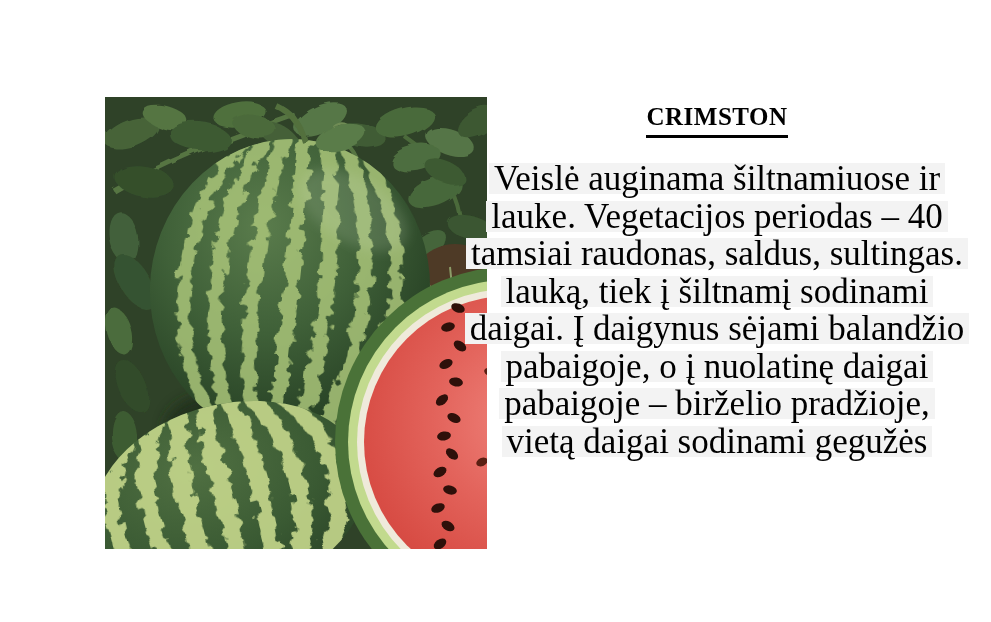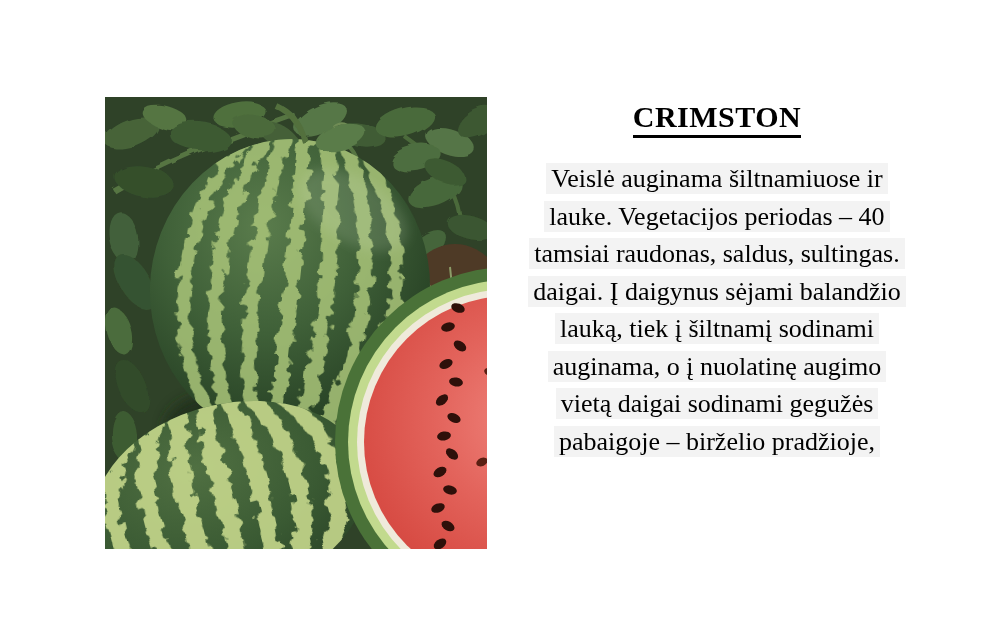--- a/index.html
+++ b/index.html
@@ -13,36 +13,36 @@
   .photo{
     position:absolute;left:105px;top:97px;
     width:382px;height:452px;
   }
   .photo svg{display:block;width:100%;height:100%;}
   .article{
     position:absolute;left:489px;top:100px;width:456px;
     text-align:center;color:#000;
   }
   .title{
-    font-size:30px;font-weight:bold;line-height:34px;
+    font-size:25px;font-weight:bold;line-height:34px;
     letter-spacing:.5px;
   }
   .title span{
     display:inline-block;
     border-bottom:3px solid #000;
     padding-bottom:1px;
   }
   .paragraph{margin-top:22px;}
   .line{
     height:37.5px;
     display:flex;align-items:center;justify-content:center;
   }
   .line span{
     background:#f3f3f3;
-    font-size:26px;line-height:31px;
+    font-size:35px;line-height:31px;
     padding:0 5px;
     white-space:nowrap;
   }
 </style>
 </head>
 <body>
 
 <div class="photo">
   <svg viewBox="0 0 382 452" xmlns="http://www.w3.org/2000/svg">
     <defs>
@@ -211,28 +211,28 @@
     <div class="line">
         <span>Veislė auginama šiltnamiuose ir</span>
       </div>
     <div class="line">
         <span>lauke. Vegetacijos periodas – 40</span>
       </div>
     <div class="line">
         <span>tamsiai raudonas, saldus, sultingas.</span>
       </div>
     <div class="line">
+        <span>lauką, tiek į šiltnamį sodinami</span>
+      </div>
+    <div class="line">
         <span>daigai. Į daigynus sėjami balandžio</span>
       </div>
     <div class="line">
-        <span>lauką, tiek į šiltnamį sodinami</span>
-      </div>
-    <div class="line">
-        <span>auginama, o į nuolatinę augimo</span>
+        <span>pabaigoje, o į nuolatinę daigai</span>
+      </div>
+    <div class="line">
+        <span>pabaigoje – birželio pradžioje,</span>
       </div>
     <div class="line">
         <span>vietą daigai sodinami gegužės</span>
-      </div>
-    <div class="line">
-        <span>pabaigoje – birželio pradžioje,</span>
       </div>
   </div>
 </div>
 
 </body></html>

